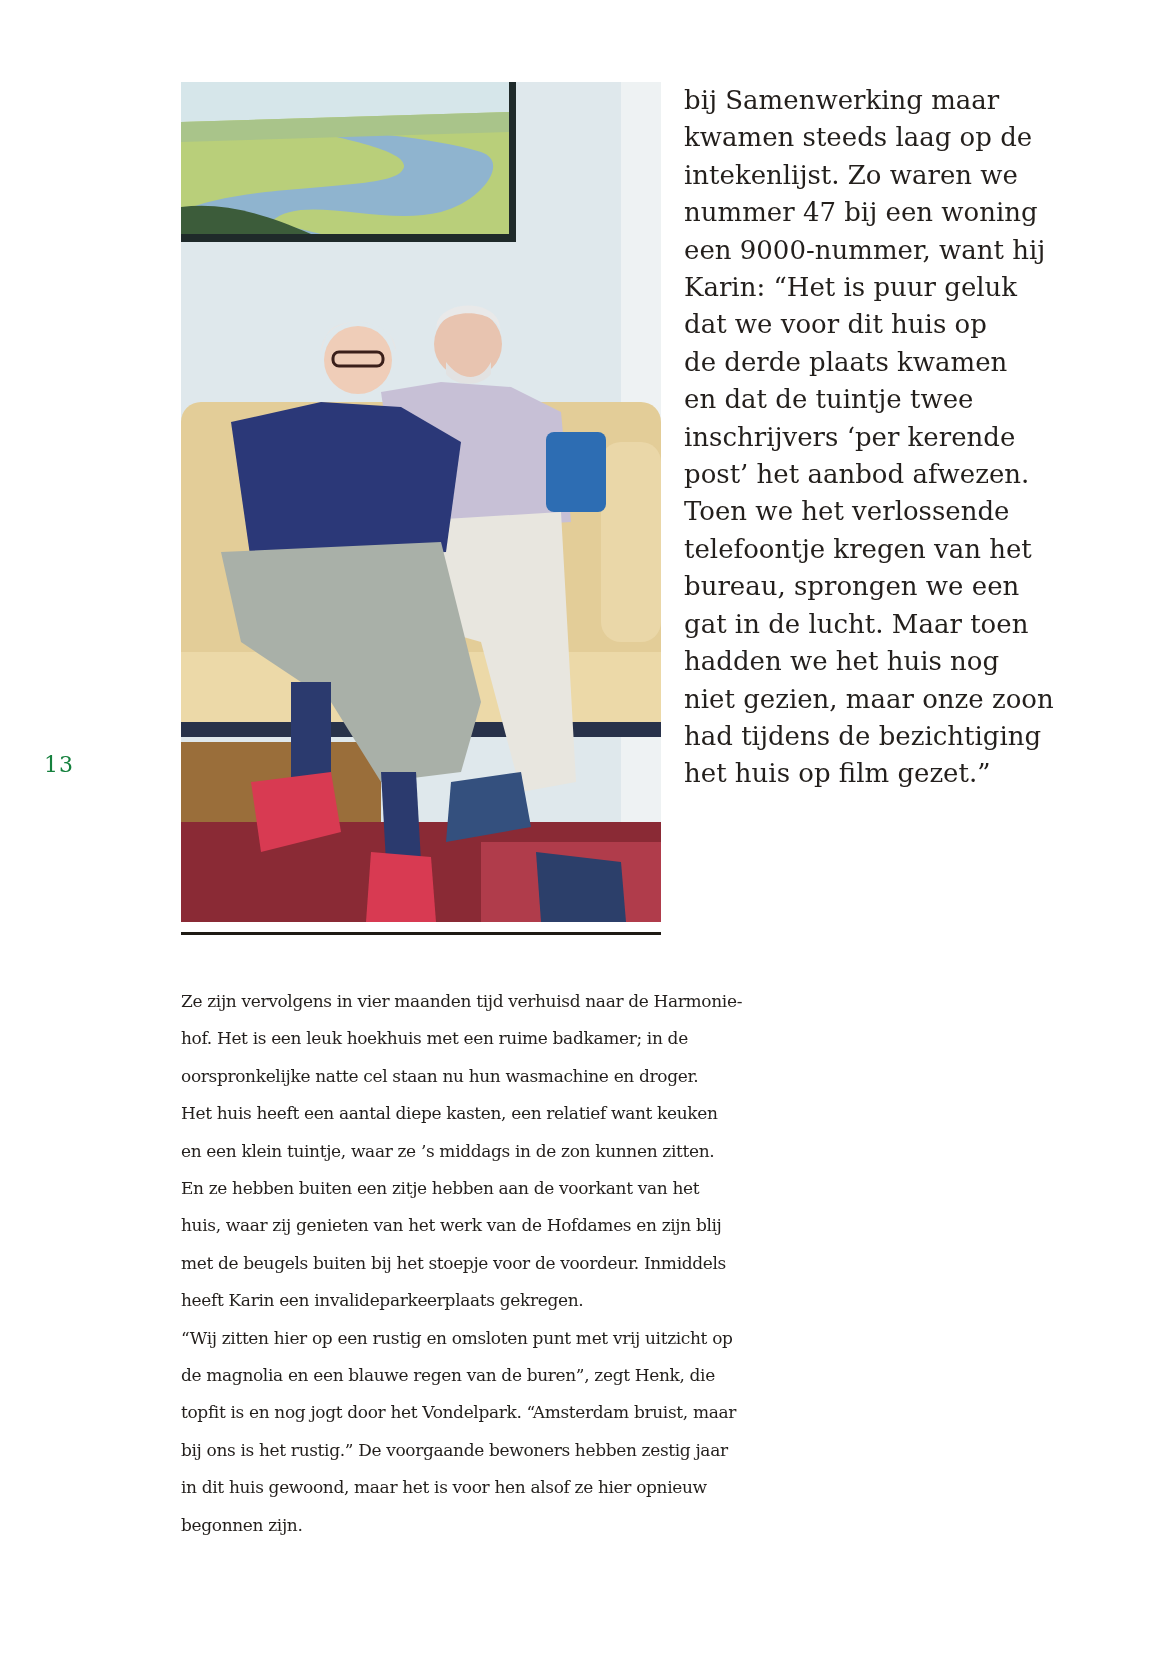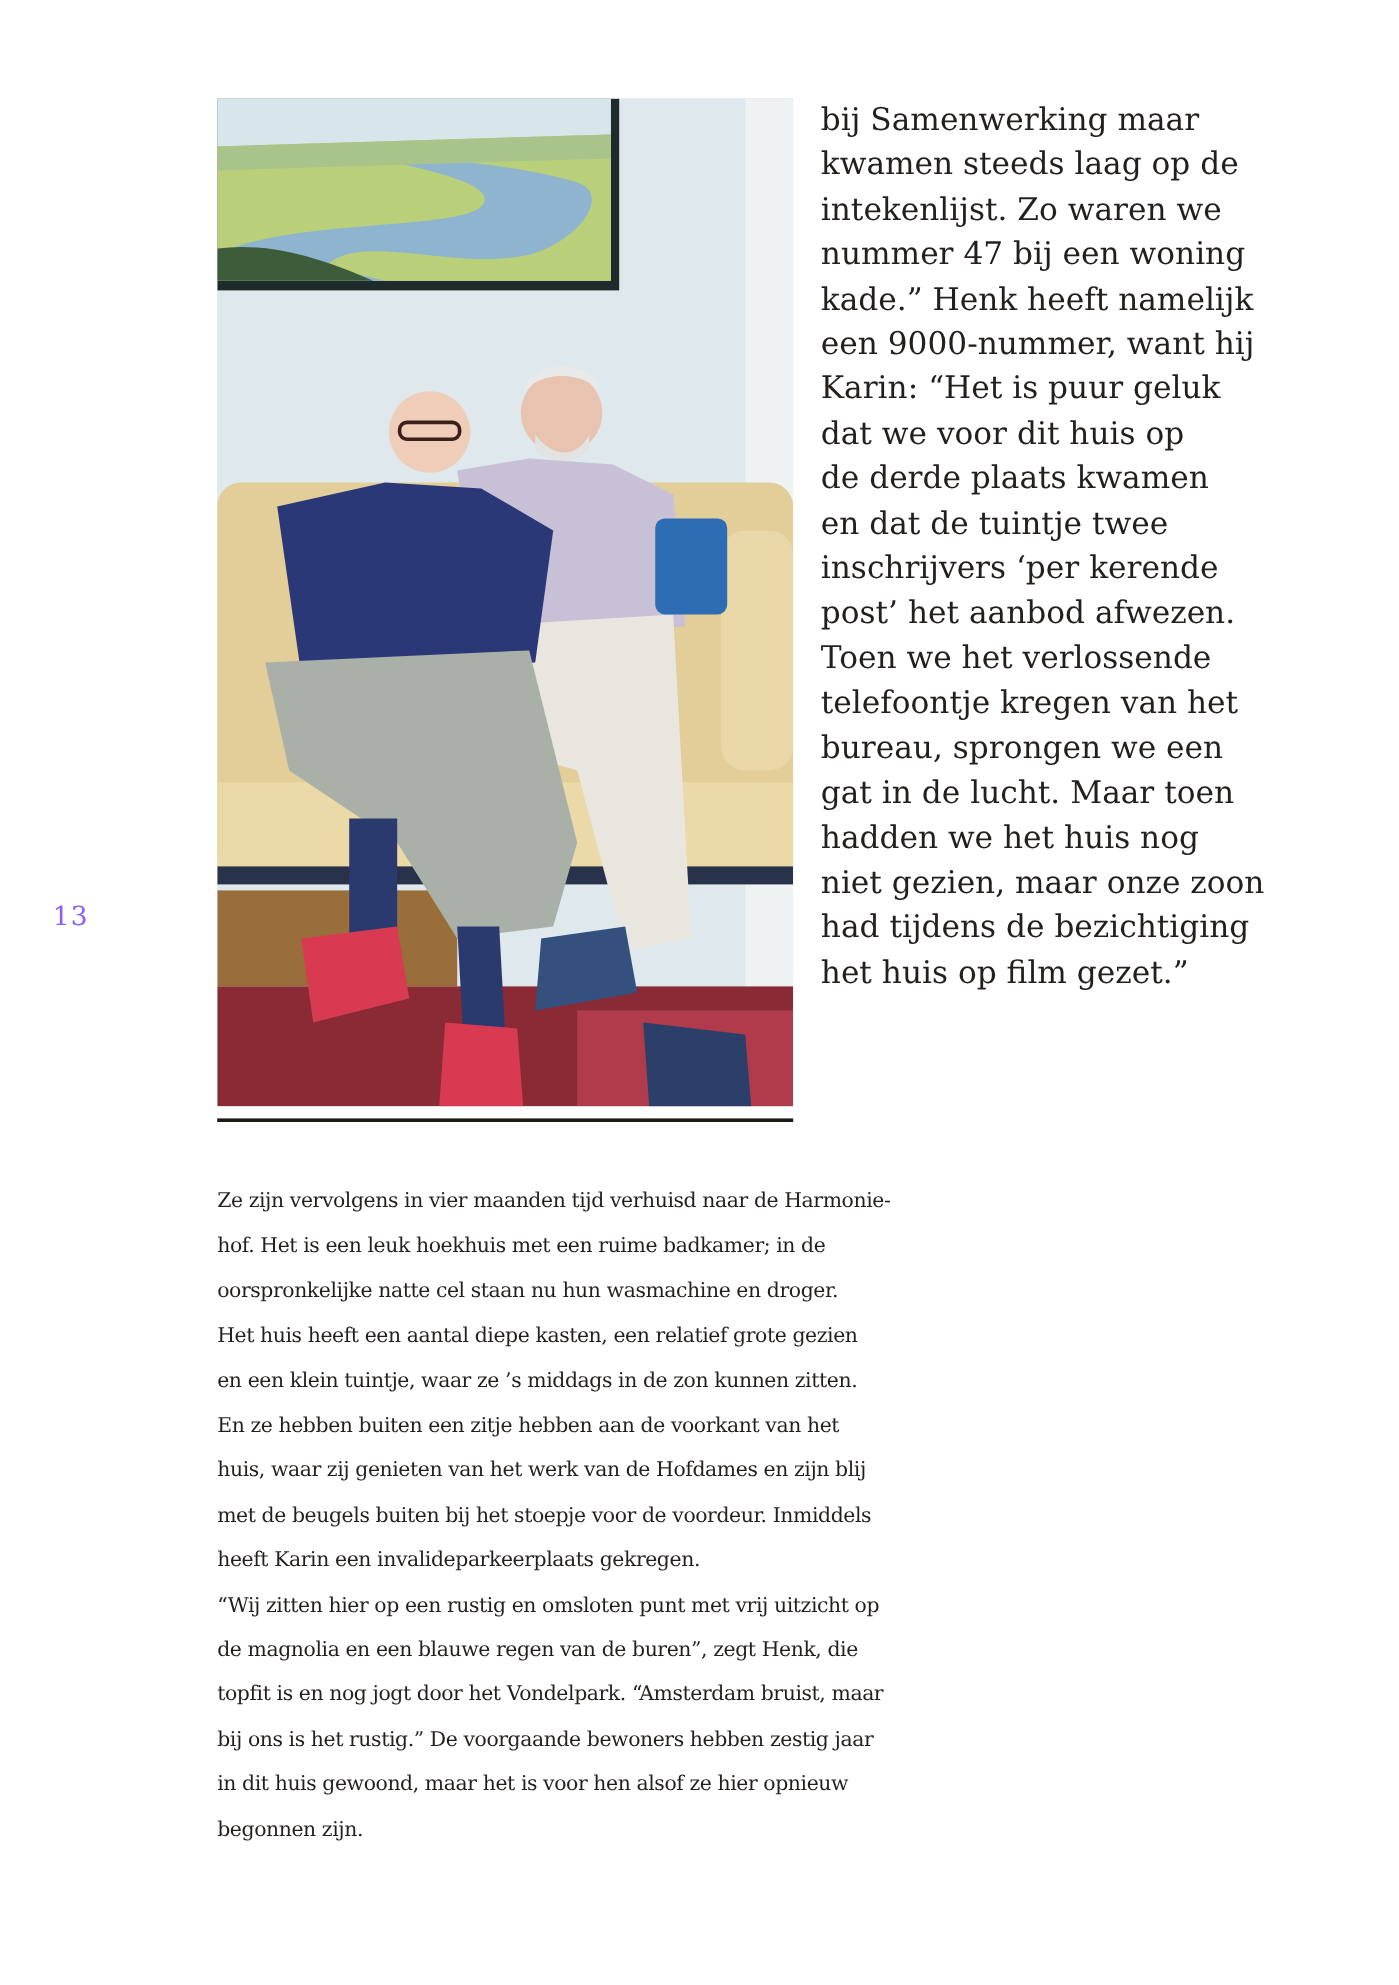--- a/index.html
+++ b/index.html
@@ -1,17 +1,17 @@
 <!DOCTYPE html>
 <html><head>
   <meta charset="utf-8">
   <style>
     html, body { margin: 0; padding: 0; background: #ffffff; }
     body { width: 1166px; height: 1654px; position: relative; overflow: hidden; font-family: "DejaVu Serif", "Liberation Serif", serif; color: #231f1c; }
-    .page-number { position: absolute; left: 44px; top: 752px; font-size: 22px; color: #8b5cf6; letter-spacing: 1px; font-family: "DejaVu Serif", serif; }
+    .page-number { position: absolute; left: 44px; top: 752px; font-size: 22px; color: #15803d; letter-spacing: 1px; font-family: "DejaVu Serif", serif; }
     .photo { position: absolute; left: 181px; top: 82px; width: 480px; height: 840px; overflow: hidden; background: #dde6ea; }
     .photo-rule { position: absolute; left: 181px; top: 932px; width: 480px; height: 3px; background: #1e1a14; }
     .side-col { position: absolute; left: 684px; top: 82px; width: 380px; font-size: 26px; line-height: 37.4px; }
     .side-col .line { display: block; white-space: nowrap; }
     .body-col { position: absolute; left: 181px; top: 983px; width: 880px; font-size: 17px; line-height: 37.4px; }
     .body-col .line { display: block; white-space: nowrap; letter-spacing: -0.35px; }
     svg { display: block; }
   </style>
 </head>
 <body>
@@ -70,21 +70,20 @@
     <rect x="365" y="350" width="60" height="80" rx="8" fill="#2d6db3"></rect>
   </svg>
 </div>
 <div class="photo-rule"></div>
 
 <div class="side-col">
   <span class="line">bij Samenwerking maar</span>
   <span class="line">kwamen steeds laag op de</span>
   <span class="line">intekenlijst. Zo waren we</span>
   <span class="line">nummer 47 bij een woning</span>
-  <span class="line">kade.” Henk heeft namelijk</span>
   <span class="line">een 9000-nummer, want hij</span>
   <span class="line">Karin: “Het is puur geluk</span>
   <span class="line">dat we voor dit huis op</span>
   <span class="line">de derde plaats kwamen</span>
   <span class="line">en dat de tuintje twee</span>
   <span class="line">inschrijvers ‘per kerende</span>
   <span class="line">post’ het aanbod afwezen.</span>
   <span class="line">Toen we het verlossende</span>
   <span class="line">telefoontje kregen van het</span>
   <span class="line">bureau, sprongen we een</span>
@@ -92,21 +91,21 @@
   <span class="line">hadden we het huis nog</span>
   <span class="line">niet gezien, maar onze zoon</span>
   <span class="line">had tijdens de bezichtiging</span>
   <span class="line">het huis op film gezet.”</span>
 </div>
 
 <div class="body-col">
   <span class="line">Ze zijn vervolgens in vier maanden tijd verhuisd naar de Harmonie-</span>
   <span class="line">hof. Het is een leuk hoekhuis met een ruime badkamer; in de</span>
   <span class="line">oorspronkelijke natte cel staan nu hun wasmachine en droger.</span>
-  <span class="line">Het huis heeft een aantal diepe kasten, een relatief grote gezien</span>
+  <span class="line">Het huis heeft een aantal diepe kasten, een relatief want keuken</span>
   <span class="line">en een klein tuintje, waar ze ’s middags in de zon kunnen zitten.</span>
   <span class="line">En ze hebben buiten een zitje hebben aan de voorkant van het</span>
   <span class="line">huis, waar zij genieten van het werk van de Hofdames en zijn blij</span>
   <span class="line">met de beugels buiten bij het stoepje voor de voordeur. Inmiddels</span>
   <span class="line">heeft Karin een invalideparkeerplaats gekregen.</span>
   <span class="line">“Wij zitten hier op een rustig en omsloten punt met vrij uitzicht op</span>
   <span class="line">de magnolia en een blauwe regen van de buren”, zegt Henk, die</span>
   <span class="line">topfit is en nog jogt door het Vondelpark. “Amsterdam bruist, maar</span>
   <span class="line">bij ons is het rustig.” De voorgaande bewoners hebben zestig jaar</span>
   <span class="line">in dit huis gewoond, maar het is voor hen alsof ze hier opnieuw</span>

